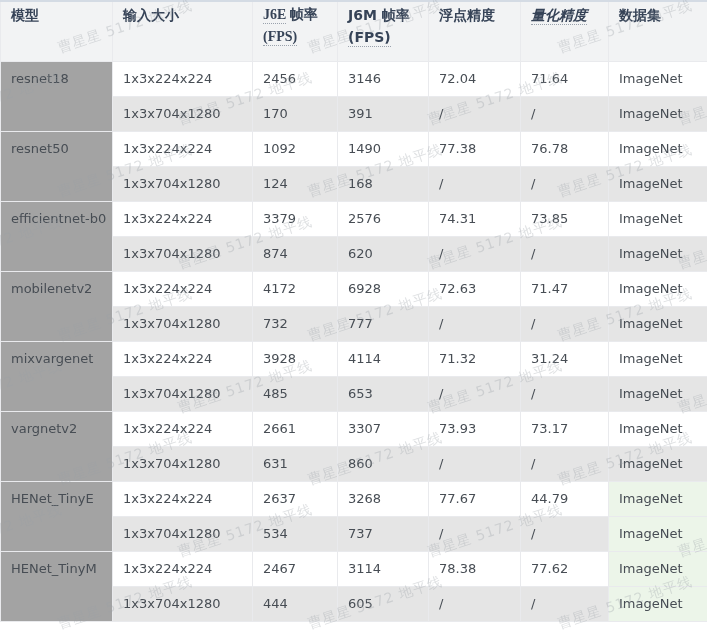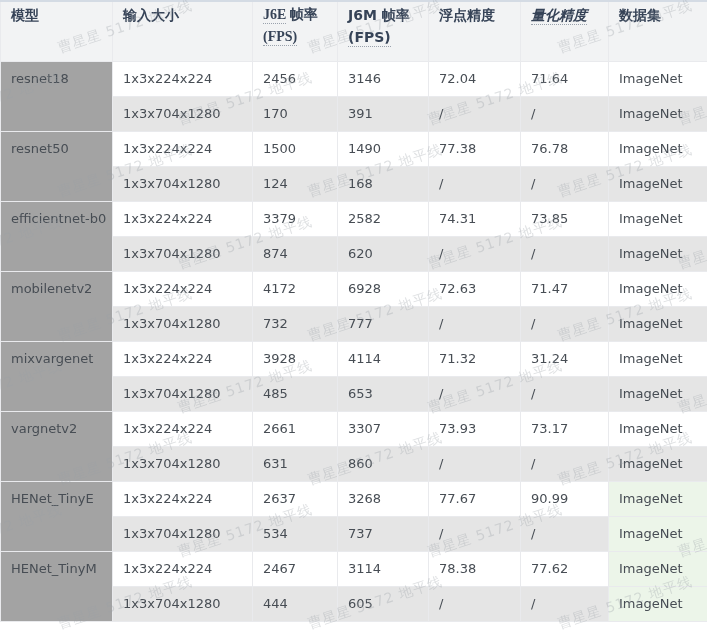--- a/index.html
+++ b/index.html
@@ -68,39 +68,39 @@
           <td>1x3x704x1280</td>
           <td>170</td>
           <td>391</td>
           <td>/</td>
           <td>/</td>
           <td>ImageNet</td>
         </tr>
         <tr>
           <td rowspan="2" class="model-cell">resnet50</td>
           <td>1x3x224x224</td>
-          <td>1500</td>
+          <td>1092</td>
           <td>1490</td>
           <td>77.38</td>
           <td>76.78</td>
           <td>ImageNet</td>
         </tr>
         <tr class="alt">
           <td>1x3x704x1280</td>
           <td>124</td>
           <td>168</td>
           <td>/</td>
           <td>/</td>
           <td>ImageNet</td>
         </tr>
         <tr>
           <td rowspan="2" class="model-cell">efficientnet-b0</td>
           <td>1x3x224x224</td>
           <td>3379</td>
-          <td>2582</td>
+          <td>2576</td>
           <td>74.31</td>
           <td>73.85</td>
           <td>ImageNet</td>
         </tr>
         <tr class="alt">
           <td>1x3x704x1280</td>
           <td>874</td>
           <td>620</td>
           <td>/</td>
           <td>/</td>
@@ -156,21 +156,21 @@
           <td>/</td>
           <td>/</td>
           <td>ImageNet</td>
         </tr>
         <tr>
           <td rowspan="2" class="model-cell">HENet_TinyE</td>
           <td>1x3x224x224</td>
           <td>2637</td>
           <td>3268</td>
           <td>77.67</td>
-          <td>90.99</td>
+          <td>44.79</td>
           <td class="hl">ImageNet</td>
         </tr>
         <tr class="alt">
           <td>1x3x704x1280</td>
           <td>534</td>
           <td>737</td>
           <td>/</td>
           <td>/</td>
           <td class="hl">ImageNet</td>
         </tr>

